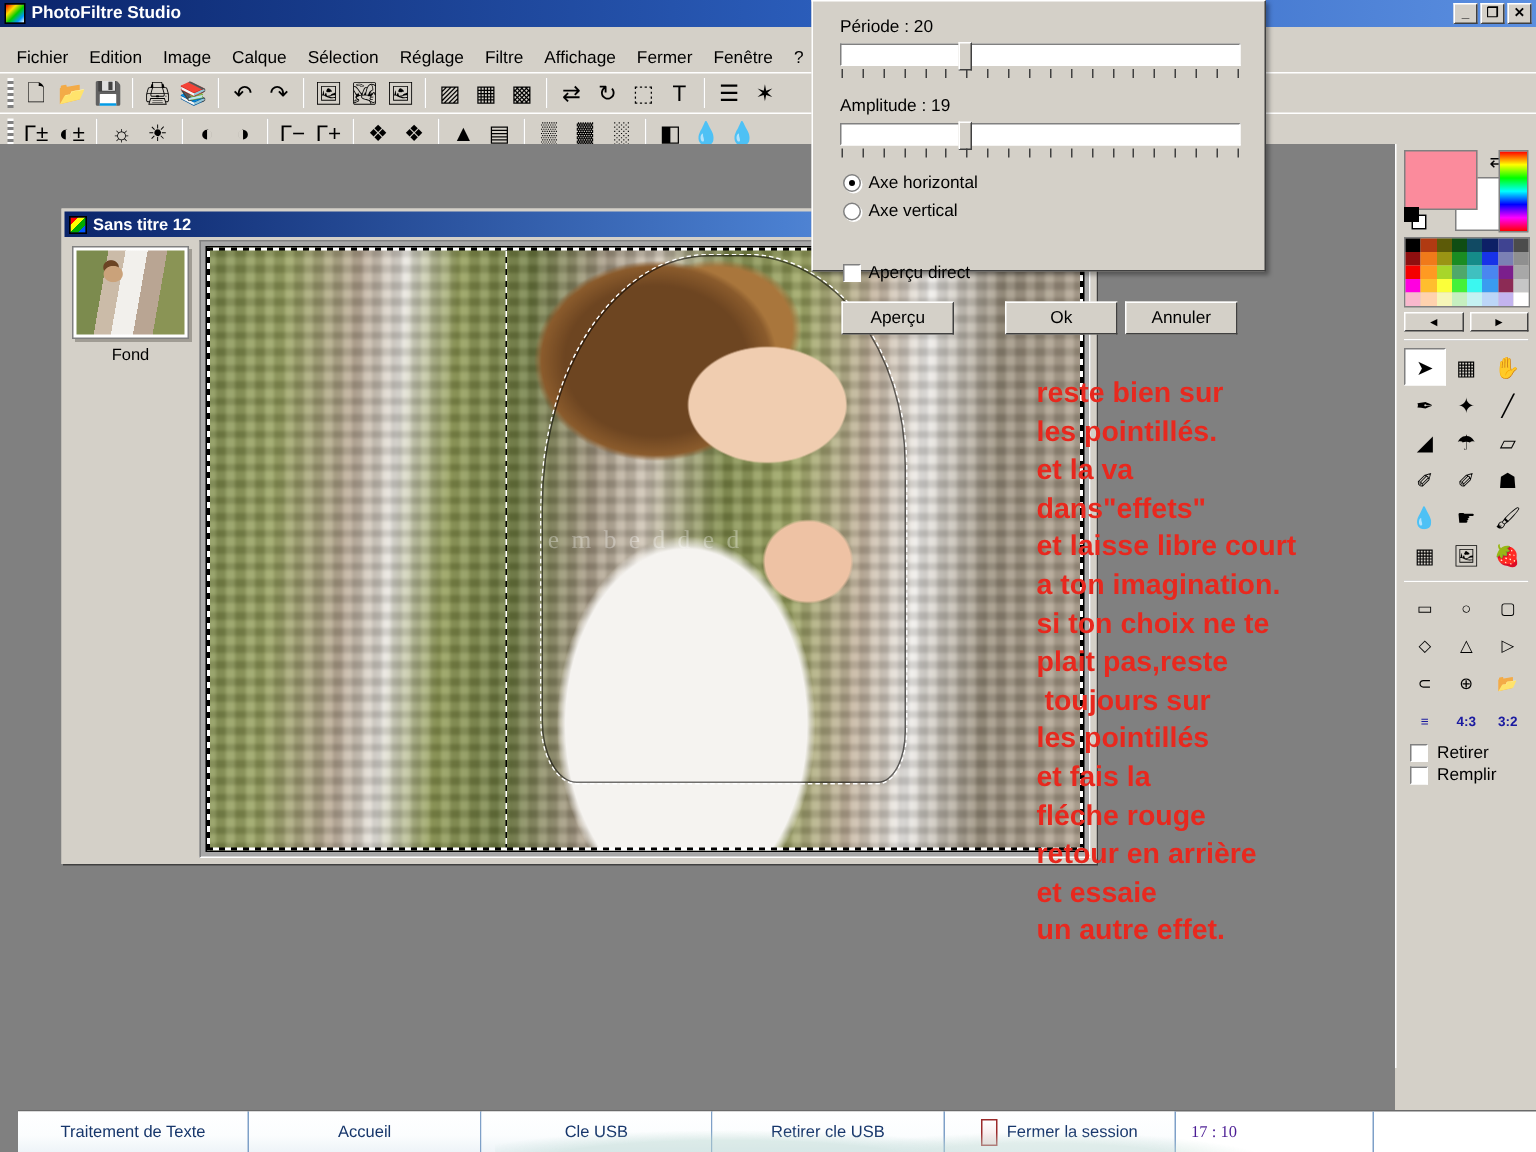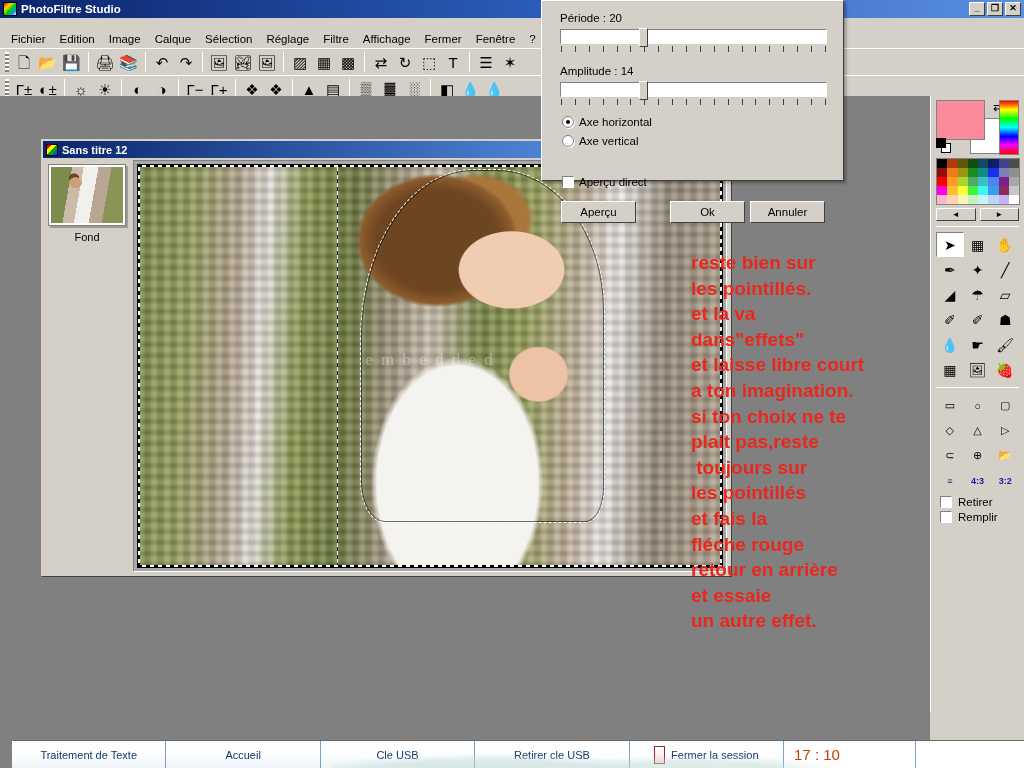--- a/index.html
+++ b/index.html
@@ -193,21 +193,21 @@
 
   
   #taskbar { position:absolute; left:12px; bottom:0; width:1024px; height:28px;
              background:#fff; border-top:1px solid #6a6a6a; display:flex; }
   #taskbar .tk { flex:1; display:flex; align-items:center; justify-content:center;
                  font-size:11px; color:#16366b; border-right:1px solid #7ea0c8;
                  position:relative; background:linear-gradient(180deg,#fff 0%, #fbfdfe 60%, #eef4f8 100%); }
   #taskbar .tk .ic { width:11px; height:18px; border:1px solid #9b2a2a;
                      background:linear-gradient(180deg,#fff,#f3dede); margin-right:6px; }
   #taskbar .clock { width:132px; display:flex; align-items:center; padding-left:10px;
-                    font-family:Liberation Sans, sans-serif; font-size:15px; color:#c2410c;
+                    font-family:Liberation Serif, serif; font-size:11px; color:#4c1d95;
                     border-right:1px solid #7ea0c8; }
   #taskbar .filler { width:120px; }
   .tbgreen { position:absolute; left:330px; bottom:0; width:520px; height:28px;
              pointer-events:none; opacity:.45;
              background:radial-gradient(ellipse 60% 120% at 30% 120%, #bcd9d2 0 40%, transparent 60%),
                         radial-gradient(ellipse 50% 130% at 70% 130%, #c9e0d8 0 40%, transparent 60%); }
 </style>
 </head>
 <body>
 
@@ -457,21 +457,21 @@
         <i></i>
         <i></i>
         <i></i>
         <i></i>
         <i></i>
         <i></i>
         <i></i>
         <i></i>
       </div>
 
-    <div class="dlg-label" style="left:18px; top:64px;">Amplitude : 14</div>
+    <div class="dlg-label" style="left:18px; top:64px;">Amplitude : 19</div>
     <div class="slider" style="left:18px; top:81px; width:267px;">
       <div class="thumb" style="left:78px;"></div>
     </div>
     <div class="ticks" style="left:19px; top:98px; width:265px;" id="ticks2">
         <i></i>
         <i></i>
         <i></i>
         <i></i>
         <i></i>
         <i></i>

